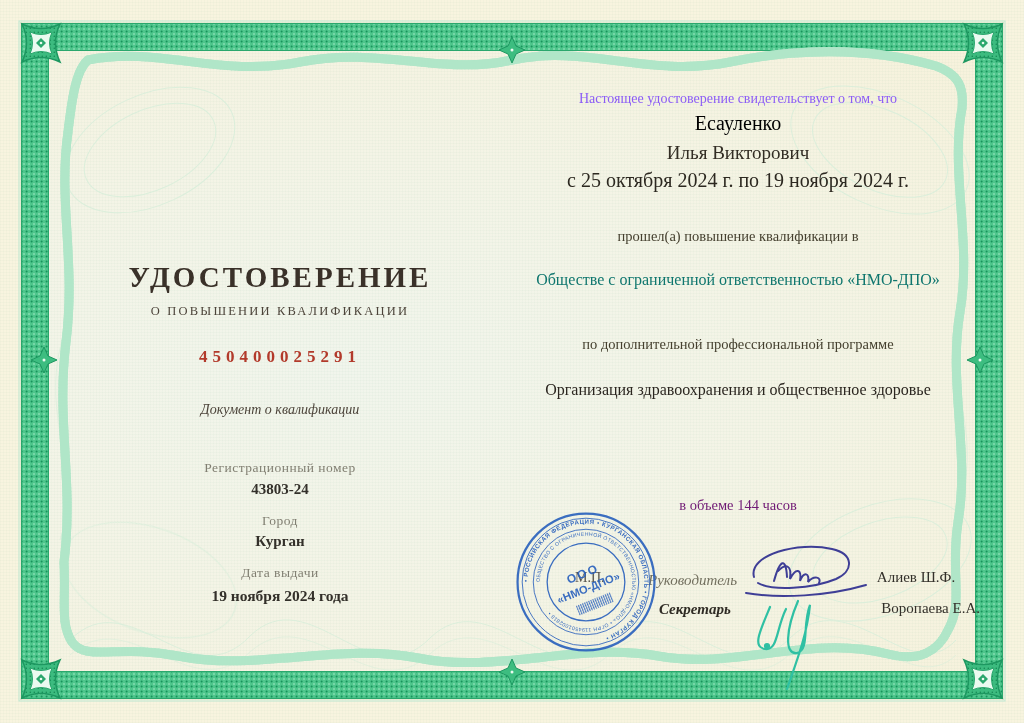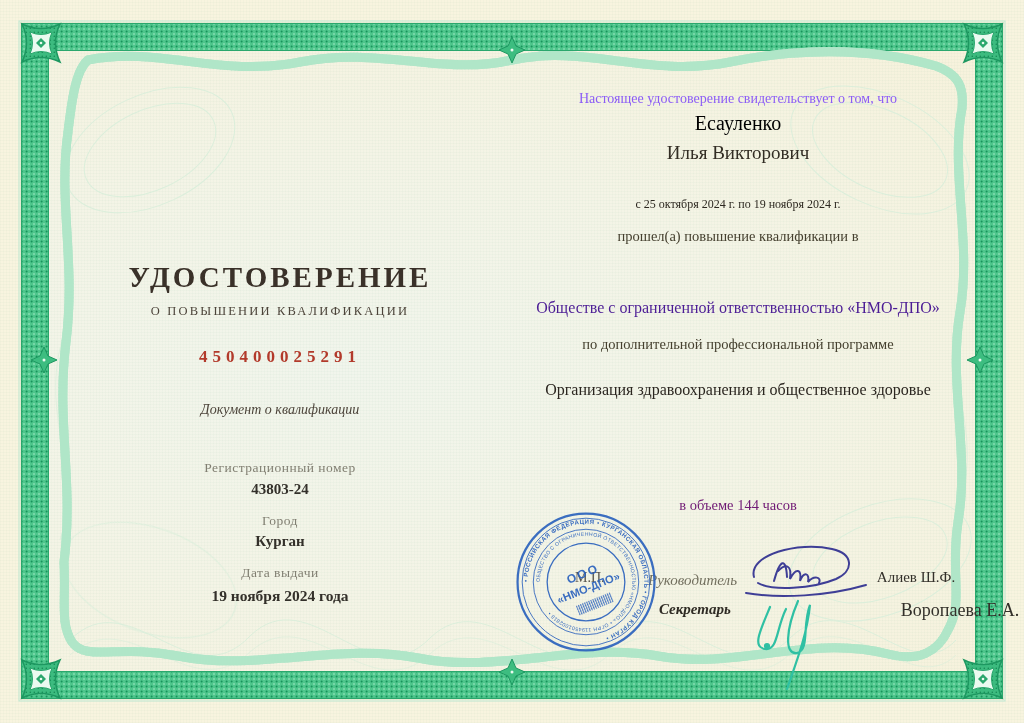--- a/index.html
+++ b/index.html
@@ -36,33 +36,33 @@
   .l-city-label{top:513px;left:0;width:324px;}
   .l-city-value{top:533px;left:0;width:324px;font-size:15px;}
   .l-date-label{top:565px;left:0;width:324px;}
   .l-date-value{top:587px;left:0;width:324px;font-size:15.5px;}
 
   
   .right-col{position:absolute;left:518px;top:0;width:440px;height:723px;}
   .r-intro{top:91px;left:0;width:440px;font-size:14px;color:#8b5cf6;}
   .r-surname{top:112px;left:0;width:440px;font-size:20px;color:#000000;}
   .r-name{top:142px;left:0;width:440px;font-size:19px;color:#322d24;}
-  .r-period{top:169px;left:0;width:440px;font-size:12px;color:#2c2820;margin-top:28px;}
+  .r-period{top:169px;left:0;width:440px;font-size:20px;color:#2c2820;}
   .r-completed{top:228px;left:0;width:440px;font-size:14.5px;color:#45402f;}
-  .r-org{top:271px;left:0;width:440px;font-size:16px;color:#4c1d95;margin-top:28px;}
+  .r-org{top:271px;left:0;width:440px;font-size:16px;color:#0f766e;}
   .r-prog-label{top:336px;left:0;width:440px;font-size:14.5px;color:#45402f;}
   .r-prog{top:381px;left:-10px;width:460px;font-size:16px;color:#2b2620;}
   .r-volume{top:497px;left:0;width:440px;font-size:14.5px;color:#701a75;}
 
   
   .mp-mark{left:575px;top:570px;font-size:14px;color:#55514a;z-index:3;}
   .head-title{left:648px;top:572px;font-size:15px;font-style:italic;color:#73705f;}
   .sec-title{left:659px;top:601px;font-size:15px;font-style:italic;font-weight:700;color:#2f2b24;}
   .head-name{top:569px;left:858px;width:116px;font-size:15px;color:#33302a;text-align:center;}
-  .sec-name{top:600px;left:896px;width:128px;font-size:18px;color:#33302a;text-align:center;}
+  .sec-name{top:600px;left:852px;width:128px;font-size:15px;color:#33302a;text-align:right;}
 
   .stamp-svg{position:absolute;left:512px;top:508px;width:148px;height:148px;z-index:4;opacity:0.92;}
   .sig-svg{position:absolute;left:740px;top:535px;width:132px;height:160px;z-index:5;}
 </style>
 </head>
 <body>
 
 <div class="doc">
 
   <div class="inner-field"></div>

